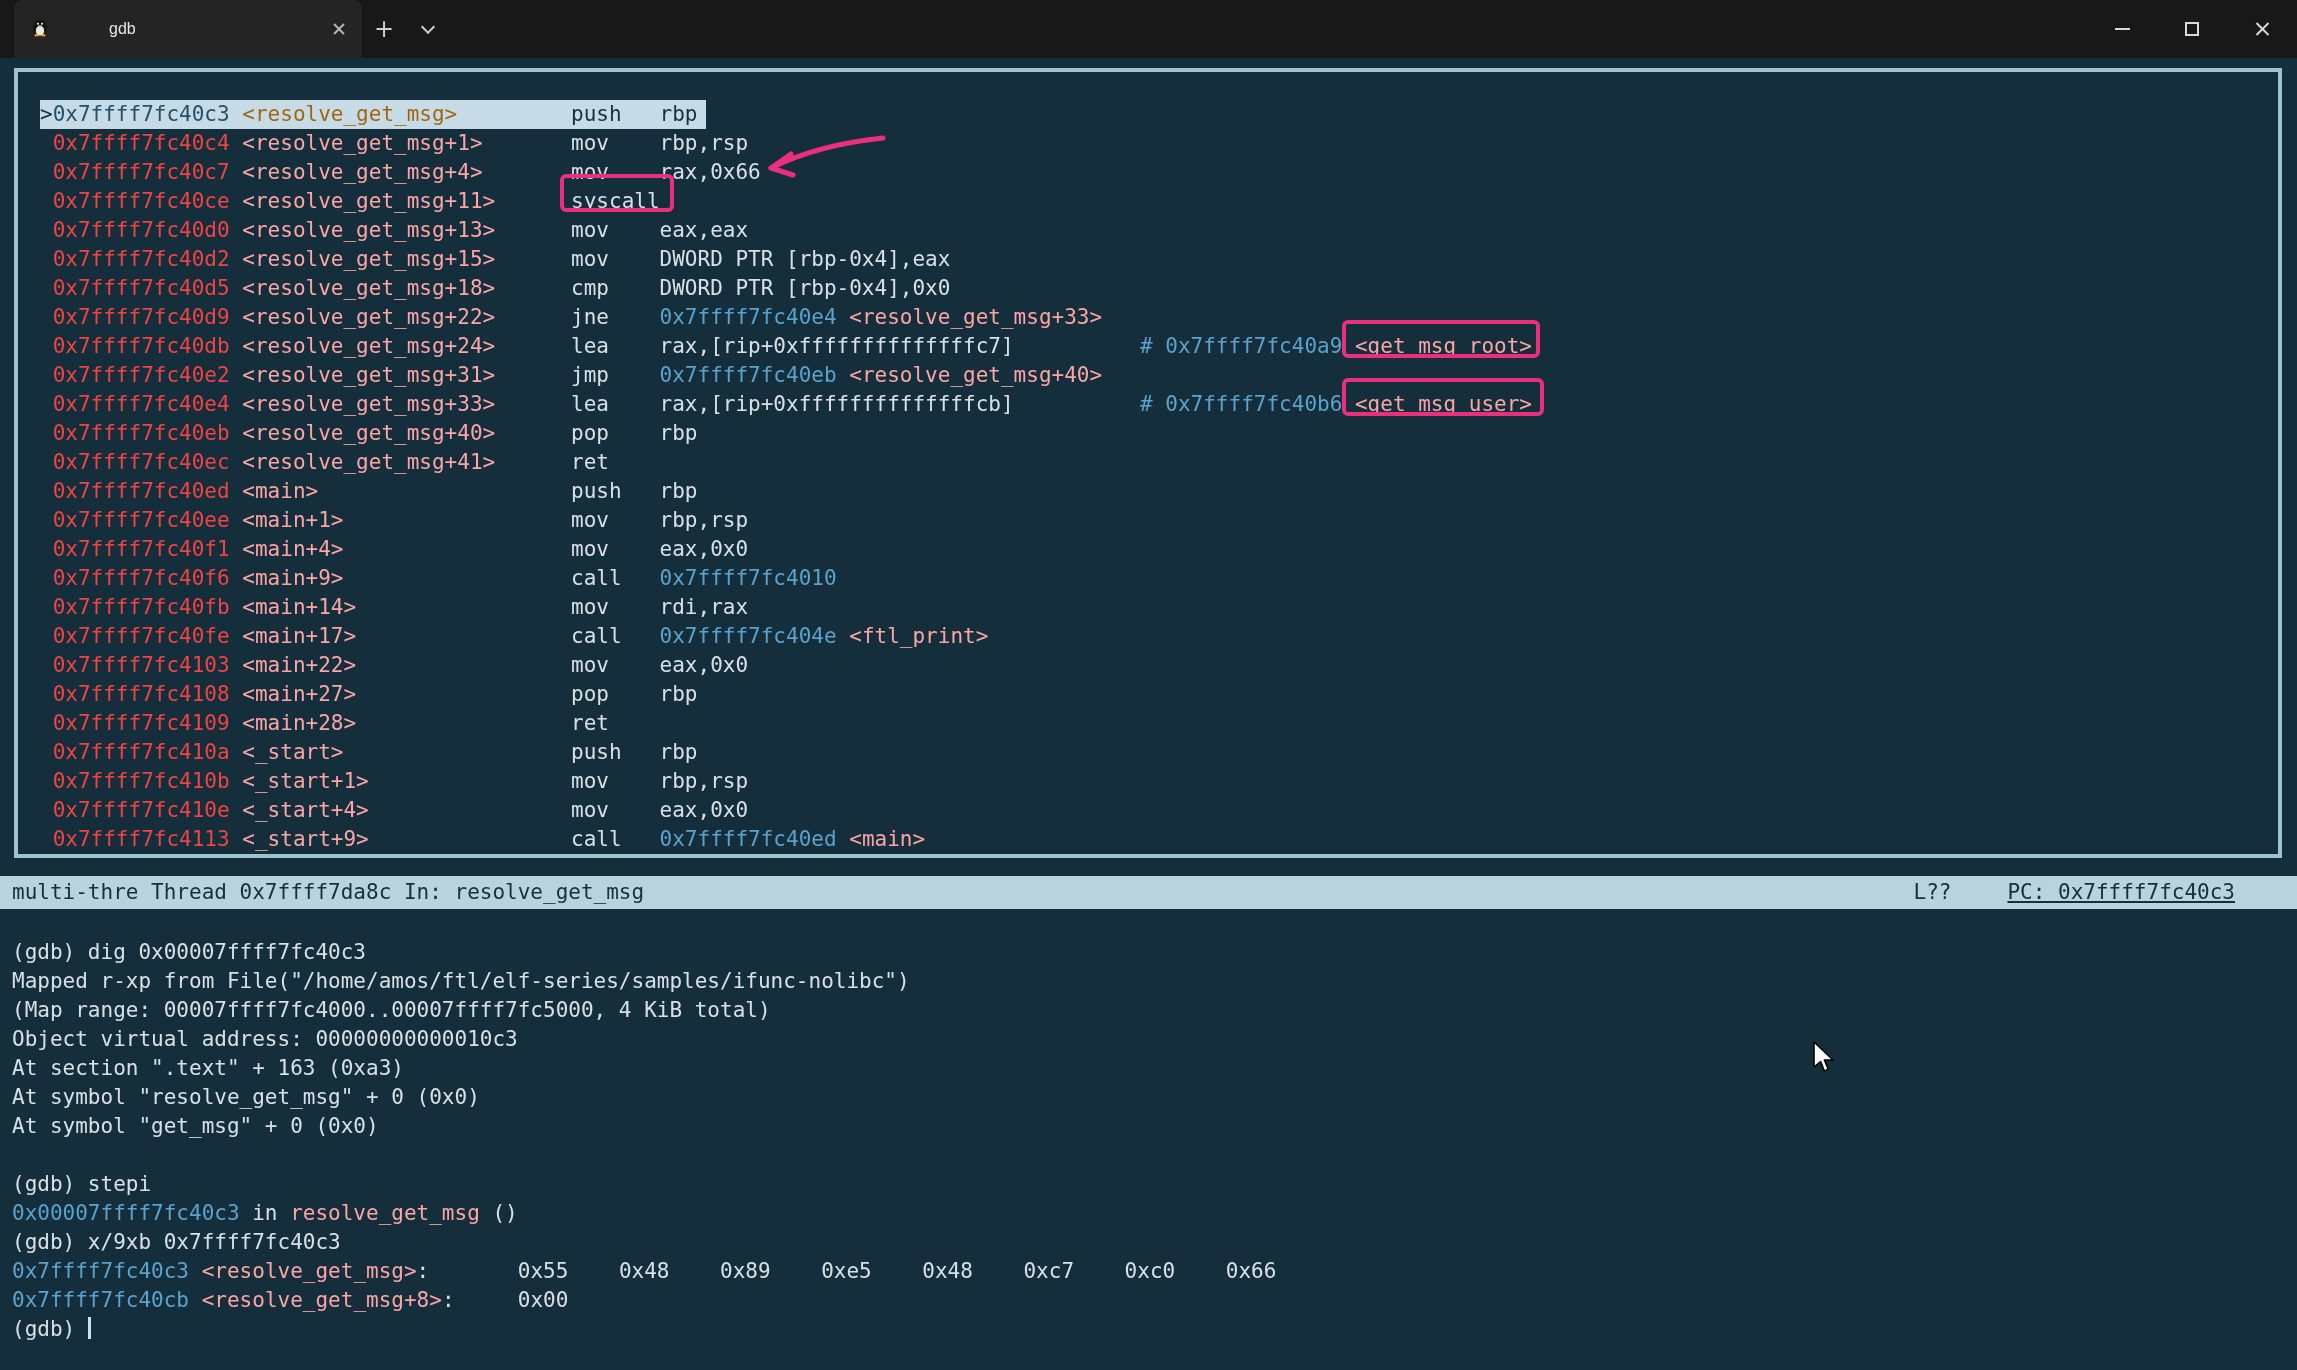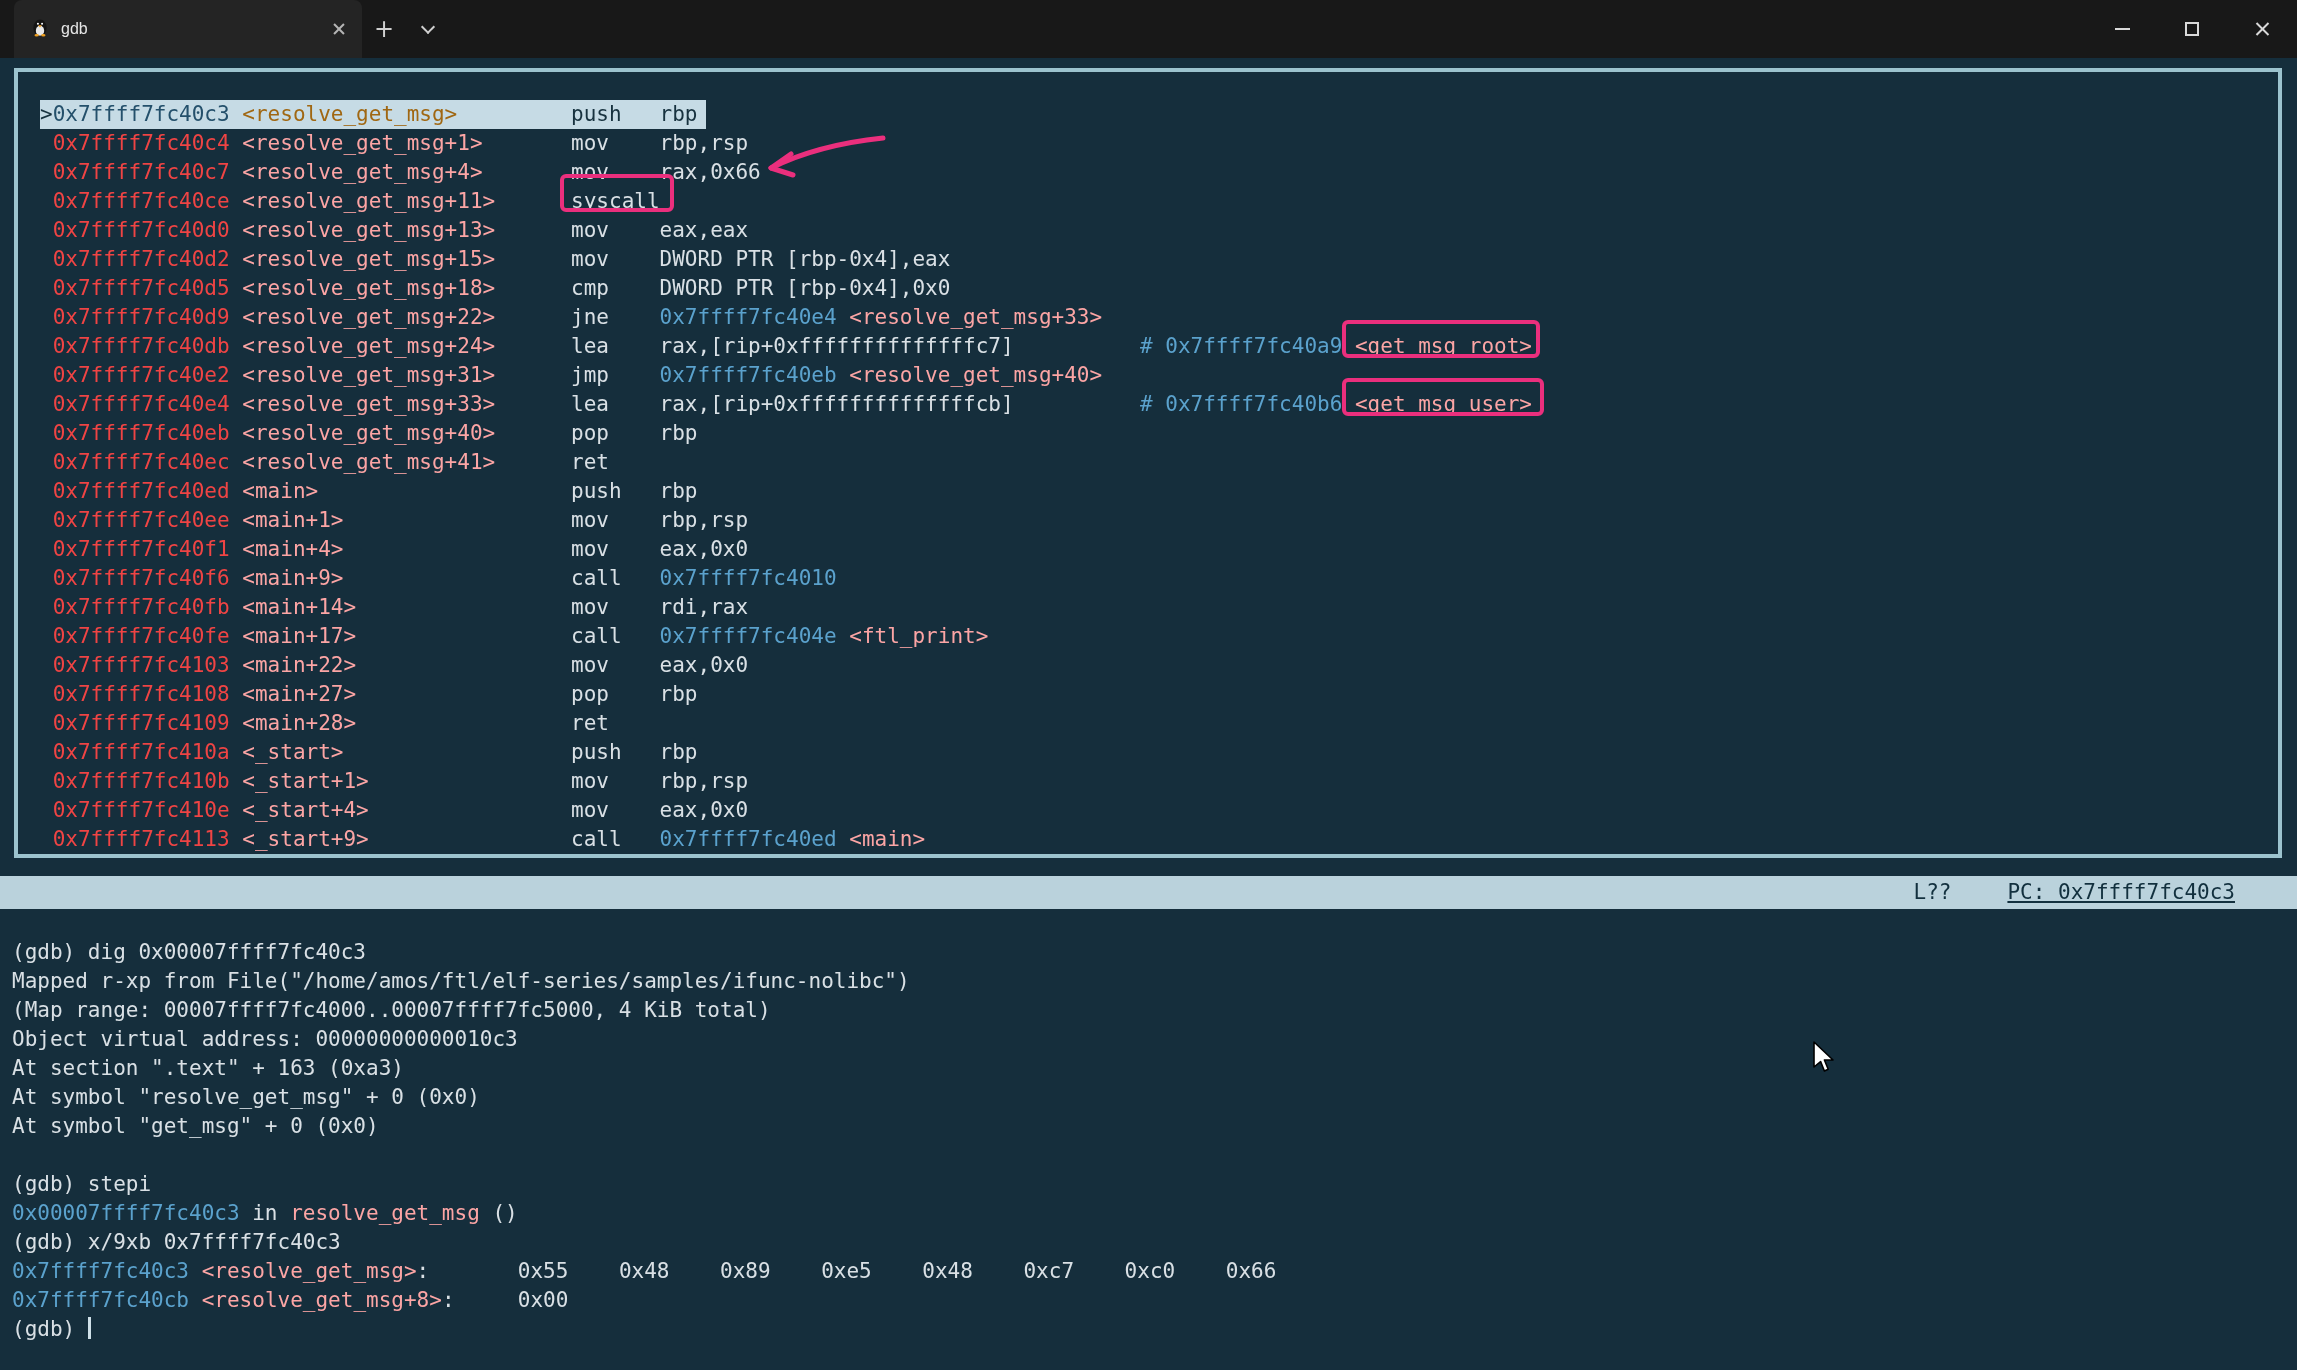--- a/index.html
+++ b/index.html
@@ -4,21 +4,21 @@
 <title>gdb</title>
 <style>
   * { margin:0; padding:0; box-sizing:border-box; }
   html,body { width:2297px; height:1370px; overflow:hidden; }
   body { position:relative; background:#152e3c; font-family:"DejaVu Sans Mono",monospace; }
 
   
   .titlebar { position:absolute; top:0; left:0; right:0; height:58px; background:#181818; display:flex; align-items:stretch; }
   .tab { position:relative; margin-left:14px; width:348px; background:#242424; border-radius:8px 8px 0 0;
          display:flex; align-items:center; padding:0 16px; gap:11px; font-family:"Liberation Sans",sans-serif; }
-  .tab-title { color:#e6e6e6; font-size:16px; flex:1; }
+  .tab-title { color:#e6e6e6; font-size:16px; flex:1;margin-left:48px; }
   .icon-x { position:relative; width:14px; height:14px; }
   .icon-x i { position:absolute; left:0; top:6px; width:14px; height:2px; background:#b5b5b5; display:block; }
   .icon-x i:first-child { transform:rotate(45deg); }
   .icon-x i:last-child  { transform:rotate(-45deg); }
   .ntb,.dd { width:44px; display:flex; align-items:center; justify-content:center; color:#cfcfcf; cursor:default; }
   .plus { font-size:24px; line-height:1; font-family:"DejaVu Sans",sans-serif; }
   .chev { width:10px; height:10px; border-right:2px solid #cfcfcf; border-bottom:2px solid #cfcfcf; transform:rotate(45deg); margin-top:-5px; }
   .wincontrols { margin-left:auto; display:flex; }
   .wc { width:70px; display:flex; align-items:center; justify-content:center; position:relative; }
   .bar { width:15px; height:2px; background:#d9d9d9; }
@@ -104,20 +104,21 @@
       </div>
   </div>
 </div>
 
 <div class="terminal">
   <div class="tui-frame">
     <div class="asm"><div class="asm-line"><span class="hl"><span class="mk">&gt;</span><span class="addr">0x7ffff7fc40c3</span><span class="txt"> </span><span class="sym">&lt;resolve_get_msg&gt;         </span><span class="txt">push   </span><span class="txt">rbp</span></span></div><div class="asm-line"><span><span class="mk"> </span><span class="addr">0x7ffff7fc40c4</span><span class="txt"> </span><span class="sym">&lt;resolve_get_msg+1&gt;       </span><span class="txt">mov    </span><span class="txt">rbp,rsp</span></span></div><div class="asm-line"><span><span class="mk"> </span><span class="addr">0x7ffff7fc40c7</span><span class="txt"> </span><span class="sym">&lt;resolve_get_msg+4&gt;       </span><span class="txt">mov    </span><span class="txt">rax,0x66</span></span></div><div class="asm-line"><span><span class="mk"> </span><span class="addr">0x7ffff7fc40ce</span><span class="txt"> </span><span class="sym">&lt;resolve_get_msg+11&gt;      </span><span class="txt">syscall</span></span></div><div class="asm-line"><span><span class="mk"> </span><span class="addr">0x7ffff7fc40d0</span><span class="txt"> </span><span class="sym">&lt;resolve_get_msg+13&gt;      </span><span class="txt">mov    </span><span class="txt">eax,eax</span></span></div><div class="asm-line"><span><span class="mk"> </span><span class="addr">0x7ffff7fc40d2</span><span class="txt"> </span><span class="sym">&lt;resolve_get_msg+15&gt;      </span><span class="txt">mov    </span><span class="txt">DWORD PTR [rbp-0x4],eax</span></span></div><div class="asm-line"><span><span class="mk"> </span><span class="addr">0x7ffff7fc40d5</span><span class="txt"> </span><span class="sym">&lt;resolve_get_msg+18&gt;      </span><span class="txt">cmp    </span><span class="txt">DWORD PTR [rbp-0x4],0x0</span></span></div><div class="asm-line"><span><span class="mk"> </span><span class="addr">0x7ffff7fc40d9</span><span class="txt"> </span><span class="sym">&lt;resolve_get_msg+22&gt;      </span><span class="txt">jne    </span><span class="link">0x7ffff7fc40e4</span><span class="txt"> </span><span class="sym">&lt;resolve_get_msg+33&gt;</span></span></div><div class="asm-line"><span><span class="mk"> </span><span class="addr">0x7ffff7fc40db</span><span class="txt"> </span><span class="sym">&lt;resolve_get_msg+24&gt;      </span><span class="txt">lea    </span><span class="txt">rax,[rip+0xffffffffffffffc7]          </span><span class="link"># 0x7ffff7fc40a9</span><span class="txt"> </span><span class="sym">&lt;get_msg_root&gt;</span></span></div><div class="asm-line"><span><span class="mk"> </span><span class="addr">0x7ffff7fc40e2</span><span class="txt"> </span><span class="sym">&lt;resolve_get_msg+31&gt;      </span><span class="txt">jmp    </span><span class="link">0x7ffff7fc40eb</span><span class="txt"> </span><span class="sym">&lt;resolve_get_msg+40&gt;</span></span></div><div class="asm-line"><span><span class="mk"> </span><span class="addr">0x7ffff7fc40e4</span><span class="txt"> </span><span class="sym">&lt;resolve_get_msg+33&gt;      </span><span class="txt">lea    </span><span class="txt">rax,[rip+0xffffffffffffffcb]          </span><span class="link"># 0x7ffff7fc40b6</span><span class="txt"> </span><span class="sym">&lt;get_msg_user&gt;</span></span></div><div class="asm-line"><span><span class="mk"> </span><span class="addr">0x7ffff7fc40eb</span><span class="txt"> </span><span class="sym">&lt;resolve_get_msg+40&gt;      </span><span class="txt">pop    </span><span class="txt">rbp</span></span></div><div class="asm-line"><span><span class="mk"> </span><span class="addr">0x7ffff7fc40ec</span><span class="txt"> </span><span class="sym">&lt;resolve_get_msg+41&gt;      </span><span class="txt">ret    </span></span></div><div class="asm-line"><span><span class="mk"> </span><span class="addr">0x7ffff7fc40ed</span><span class="txt"> </span><span class="sym">&lt;main&gt;                    </span><span class="txt">push   </span><span class="txt">rbp</span></span></div><div class="asm-line"><span><span class="mk"> </span><span class="addr">0x7ffff7fc40ee</span><span class="txt"> </span><span class="sym">&lt;main+1&gt;                  </span><span class="txt">mov    </span><span class="txt">rbp,rsp</span></span></div><div class="asm-line"><span><span class="mk"> </span><span class="addr">0x7ffff7fc40f1</span><span class="txt"> </span><span class="sym">&lt;main+4&gt;                  </span><span class="txt">mov    </span><span class="txt">eax,0x0</span></span></div><div class="asm-line"><span><span class="mk"> </span><span class="addr">0x7ffff7fc40f6</span><span class="txt"> </span><span class="sym">&lt;main+9&gt;                  </span><span class="txt">call   </span><span class="link">0x7ffff7fc4010</span></span></div><div class="asm-line"><span><span class="mk"> </span><span class="addr">0x7ffff7fc40fb</span><span class="txt"> </span><span class="sym">&lt;main+14&gt;                 </span><span class="txt">mov    </span><span class="txt">rdi,rax</span></span></div><div class="asm-line"><span><span class="mk"> </span><span class="addr">0x7ffff7fc40fe</span><span class="txt"> </span><span class="sym">&lt;main+17&gt;                 </span><span class="txt">call   </span><span class="link">0x7ffff7fc404e</span><span class="txt"> </span><span class="sym">&lt;ftl_print&gt;</span></span></div><div class="asm-line"><span><span class="mk"> </span><span class="addr">0x7ffff7fc4103</span><span class="txt"> </span><span class="sym">&lt;main+22&gt;                 </span><span class="txt">mov    </span><span class="txt">eax,0x0</span></span></div><div class="asm-line"><span><span class="mk"> </span><span class="addr">0x7ffff7fc4108</span><span class="txt"> </span><span class="sym">&lt;main+27&gt;                 </span><span class="txt">pop    </span><span class="txt">rbp</span></span></div><div class="asm-line"><span><span class="mk"> </span><span class="addr">0x7ffff7fc4109</span><span class="txt"> </span><span class="sym">&lt;main+28&gt;                 </span><span class="txt">ret    </span></span></div><div class="asm-line"><span><span class="mk"> </span><span class="addr">0x7ffff7fc410a</span><span class="txt"> </span><span class="sym">&lt;_start&gt;                  </span><span class="txt">push   </span><span class="txt">rbp</span></span></div><div class="asm-line"><span><span class="mk"> </span><span class="addr">0x7ffff7fc410b</span><span class="txt"> </span><span class="sym">&lt;_start+1&gt;                </span><span class="txt">mov    </span><span class="txt">rbp,rsp</span></span></div><div class="asm-line"><span><span class="mk"> </span><span class="addr">0x7ffff7fc410e</span><span class="txt"> </span><span class="sym">&lt;_start+4&gt;                </span><span class="txt">mov    </span><span class="txt">eax,0x0</span></span></div><div class="asm-line"><span><span class="mk"> </span><span class="addr">0x7ffff7fc4113</span><span class="txt"> </span><span class="sym">&lt;_start+9&gt;                </span><span class="txt">call   </span><span class="link">0x7ffff7fc40ed</span><span class="txt"> </span><span class="sym">&lt;main&gt;</span></span></div></div>
   </div>
 
   <div class="status">
+    <span>multi-thre Thread 0x7ffff7da8c In: resolve_get_msg</span>
     <span class="sline">L??</span>
     <span class="spc">PC: 0x7ffff7fc40c3</span>
   </div>
 
   <div class="console"><div class="con-line"><span class="txt">(gdb) dig 0x00007ffff7fc40c3</span></div><div class="con-line"><span class="txt">Mapped r-xp from File("/home/amos/ftl/elf-series/samples/ifunc-nolibc")</span></div><div class="con-line"><span class="txt">(Map range: 00007ffff7fc4000..00007ffff7fc5000, 4 KiB total)</span></div><div class="con-line"><span class="txt">Object virtual address: 00000000000010c3</span></div><div class="con-line"><span class="txt">At section ".text" + 163 (0xa3)</span></div><div class="con-line"><span class="txt">At symbol "resolve_get_msg" + 0 (0x0)</span></div><div class="con-line"><span class="txt">At symbol "get_msg" + 0 (0x0)</span></div><div class="con-line">&nbsp;</div><div class="con-line"><span class="txt">(gdb) stepi</span></div><div class="con-line"><span class="link">0x00007ffff7fc40c3</span><span class="txt"> in </span><span class="sym">resolve_get_msg</span><span class="txt"> ()</span></div><div class="con-line"><span class="txt">(gdb) x/9xb 0x7ffff7fc40c3</span></div><div class="con-line"><span class="link">0x7ffff7fc40c3</span><span class="txt"> </span><span class="sym">&lt;resolve_get_msg&gt;</span><span class="txt">:       0x55    0x48    0x89    0xe5    0x48    0xc7    0xc0    0x66</span></div><div class="con-line"><span class="link">0x7ffff7fc40cb</span><span class="txt"> </span><span class="sym">&lt;resolve_get_msg+8&gt;</span><span class="txt">:     0x00</span></div><div class="con-line"><span class="txt">(gdb) </span><span class="caret"></span></div></div>
 
   <div class="ann pbox box-syscall"></div>
   <div class="ann pbox box-root"></div>
   <div class="ann pbox box-user"></div>
 

